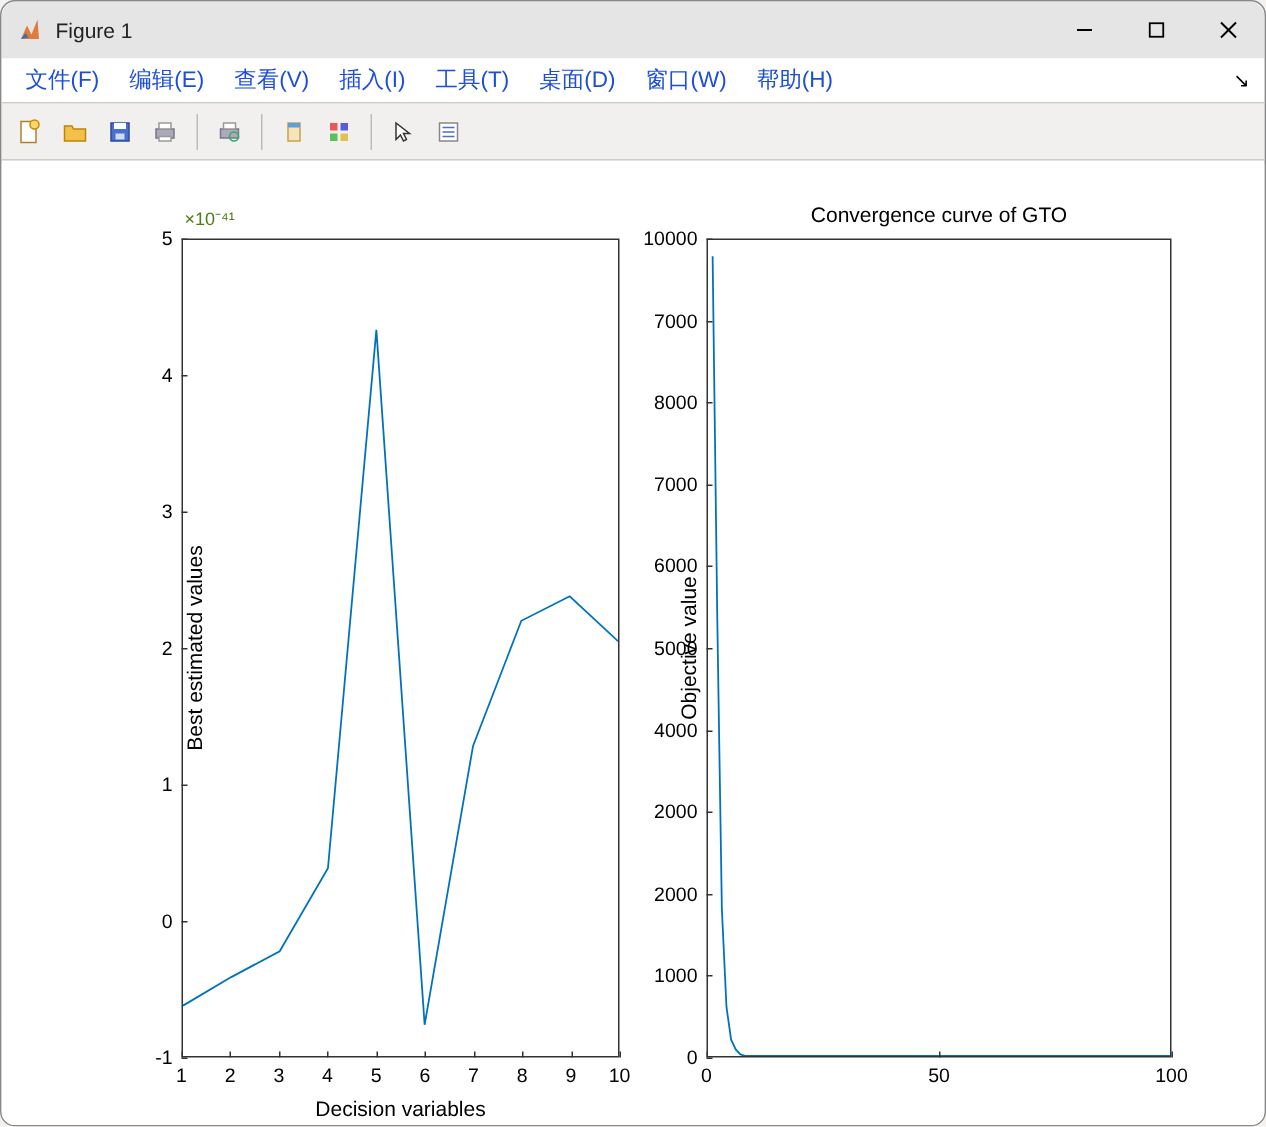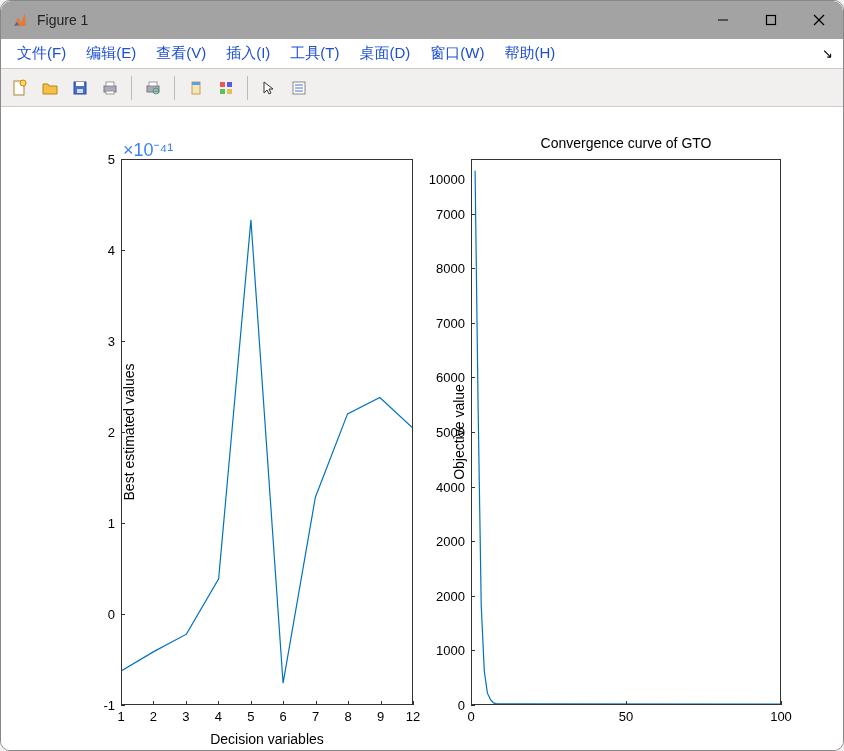--- a/index.html
+++ b/index.html
@@ -14,21 +14,21 @@
       width: 844px;
       height: 751px;
       background: #fff;
       border-radius: 10px;
       border: 1px solid #888;
       overflow: hidden;
       position: relative;
     }
     .titlebar {
       height: 38px;
-      background: #a3a3a3;
+      background: #e5e5e5;
       display: flex;
       align-items: center;
       padding: 0 10px;
       border-top-left-radius: 10px;
       border-top-right-radius: 10px;
       position: relative;
     }
     .app-icon {
       width: 18px; height: 18px;
       margin-right: 8px;
@@ -133,22 +133,22 @@
       transform: translateY(-50%) rotate(-90deg);
       transform-origin: center;
       font-size: 14px;
       color: #000;
       white-space: nowrap;
     }
     .exponent {
       position: absolute;
       top: -22px;
       left: 2px;
-      font-size: 18px;
-      color: #3b82f6;
+      font-size: 12px;
+      color: #4d7c0f;
     }
     .tick-y {
       position: absolute;
       right: 100%;
       transform: translateY(-50%);
       font-size: 13px;
       padding-right: 6px;
       color: #000;
     }
     .tick-x {
@@ -328,21 +328,21 @@
           <div class="tick-x" style="left: 129.778px;">5</div>
           <div class="tick-mark-x" style="left: 129.778px;"></div>
           <div class="tick-x" style="left: 162.222px;">6</div>
           <div class="tick-mark-x" style="left: 162.222px;"></div>
           <div class="tick-x" style="left: 194.667px;">7</div>
           <div class="tick-mark-x" style="left: 194.667px;"></div>
           <div class="tick-x" style="left: 227.111px;">8</div>
           <div class="tick-mark-x" style="left: 227.111px;"></div>
           <div class="tick-x" style="left: 259.556px;">9</div>
           <div class="tick-mark-x" style="left: 259.556px;"></div>
-          <div class="tick-x" style="left: 292px;">12</div>
+          <div class="tick-x" style="left: 292px;">10</div>
           <div class="tick-mark-x" style="left: 292px;"></div>
         </div>
     </div>
 
     <div class="subplot subplot-right">
       <div class="chart-title">Convergence curve of GTO</div>
       <div class="axes-box">
         <svg width="100%" height="100%" viewBox="0 0 310 546" preserveAspectRatio="none">
           <polyline class="line-path" id="line-right" points="3.1,10.9 6.2,251.2 9.3,447.7 12.4,513.2 15.5,535.1 18.6,541.6 21.7,544.9 24.8,545.9 310.0,546.0"></polyline>
         </svg>
@@ -362,21 +362,21 @@
           <div class="tick-y" style="top: 273px;">5000</div>
           <div class="tick-mark-y" style="top: 273px;"></div>
           <div class="tick-y" style="top: 218.4px;">6000</div>
           <div class="tick-mark-y" style="top: 218.4px;"></div>
           <div class="tick-y" style="top: 163.8px;">7000</div>
           <div class="tick-mark-y" style="top: 163.8px;"></div>
           <div class="tick-y" style="top: 109.2px;">8000</div>
           <div class="tick-mark-y" style="top: 109.2px;"></div>
           <div class="tick-y" style="top: 54.6px;">7000</div>
           <div class="tick-mark-y" style="top: 54.6px;"></div>
-          <div class="tick-y" style="top: 0px; margin-top: 20px;">10000</div>
+          <div class="tick-y" style="top: 0px;">10000</div>
           <div class="tick-mark-y" style="top: 0px;"></div>
         </div>
       <div id="ticks-right-x">
           <div class="tick-x" style="left: 0px;">0</div>
           <div class="tick-mark-x" style="left: 0px;"></div>
           <div class="tick-x" style="left: 155px;">50</div>
           <div class="tick-mark-x" style="left: 155px;"></div>
           <div class="tick-x" style="left: 310px;">100</div>
           <div class="tick-mark-x" style="left: 310px;"></div>
         </div>

